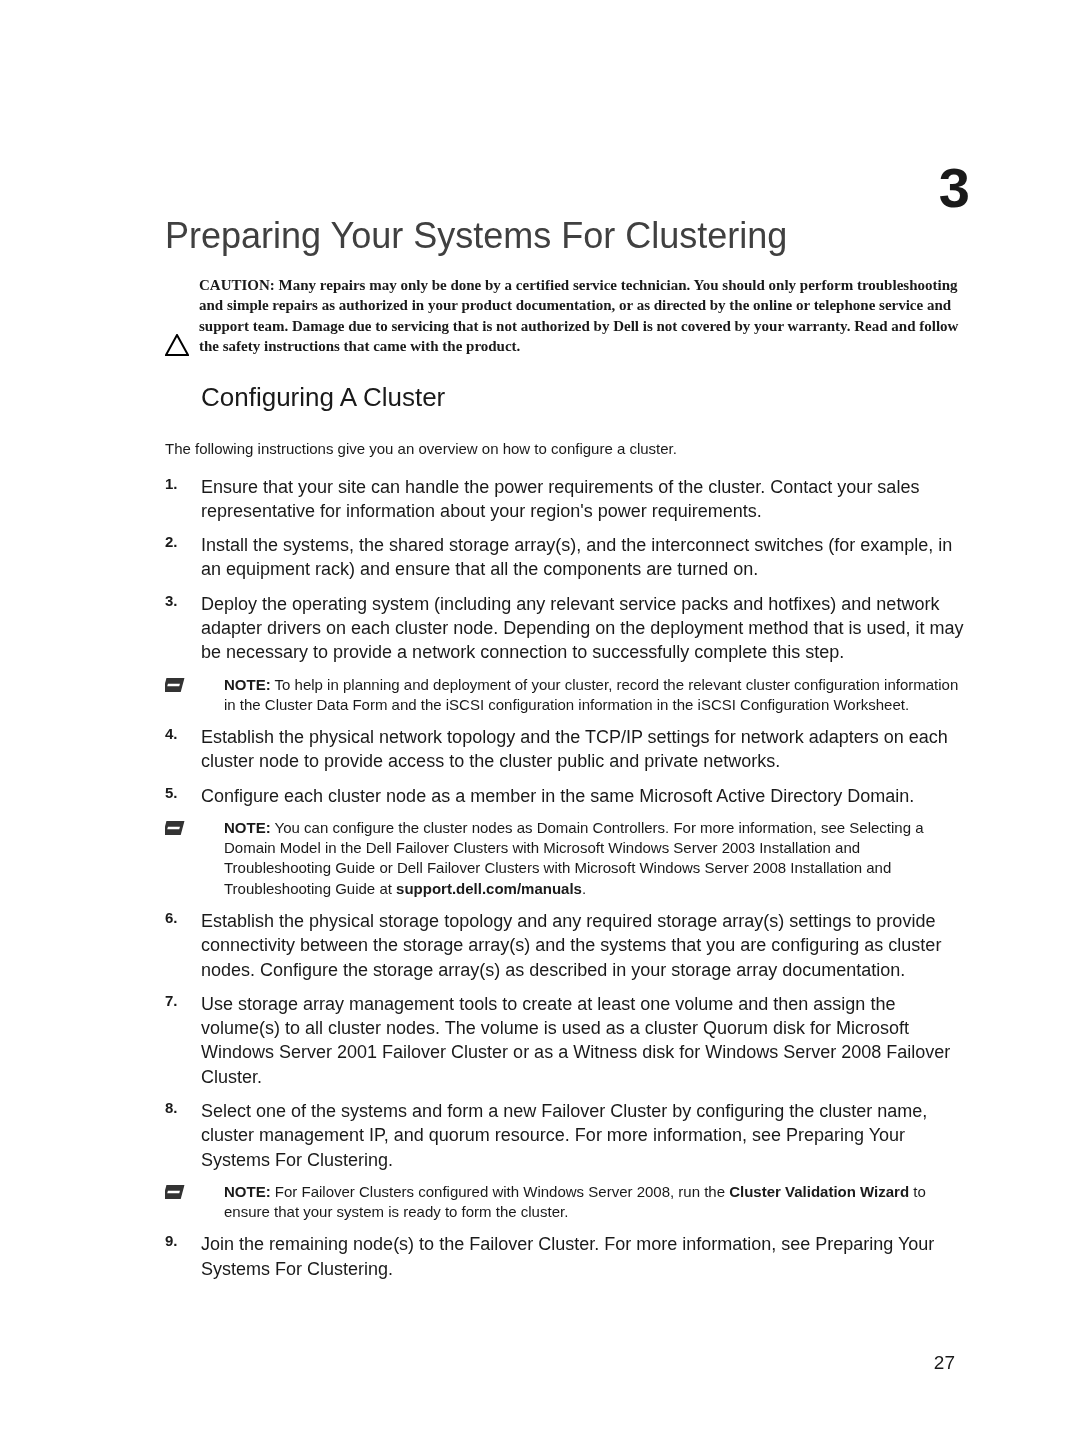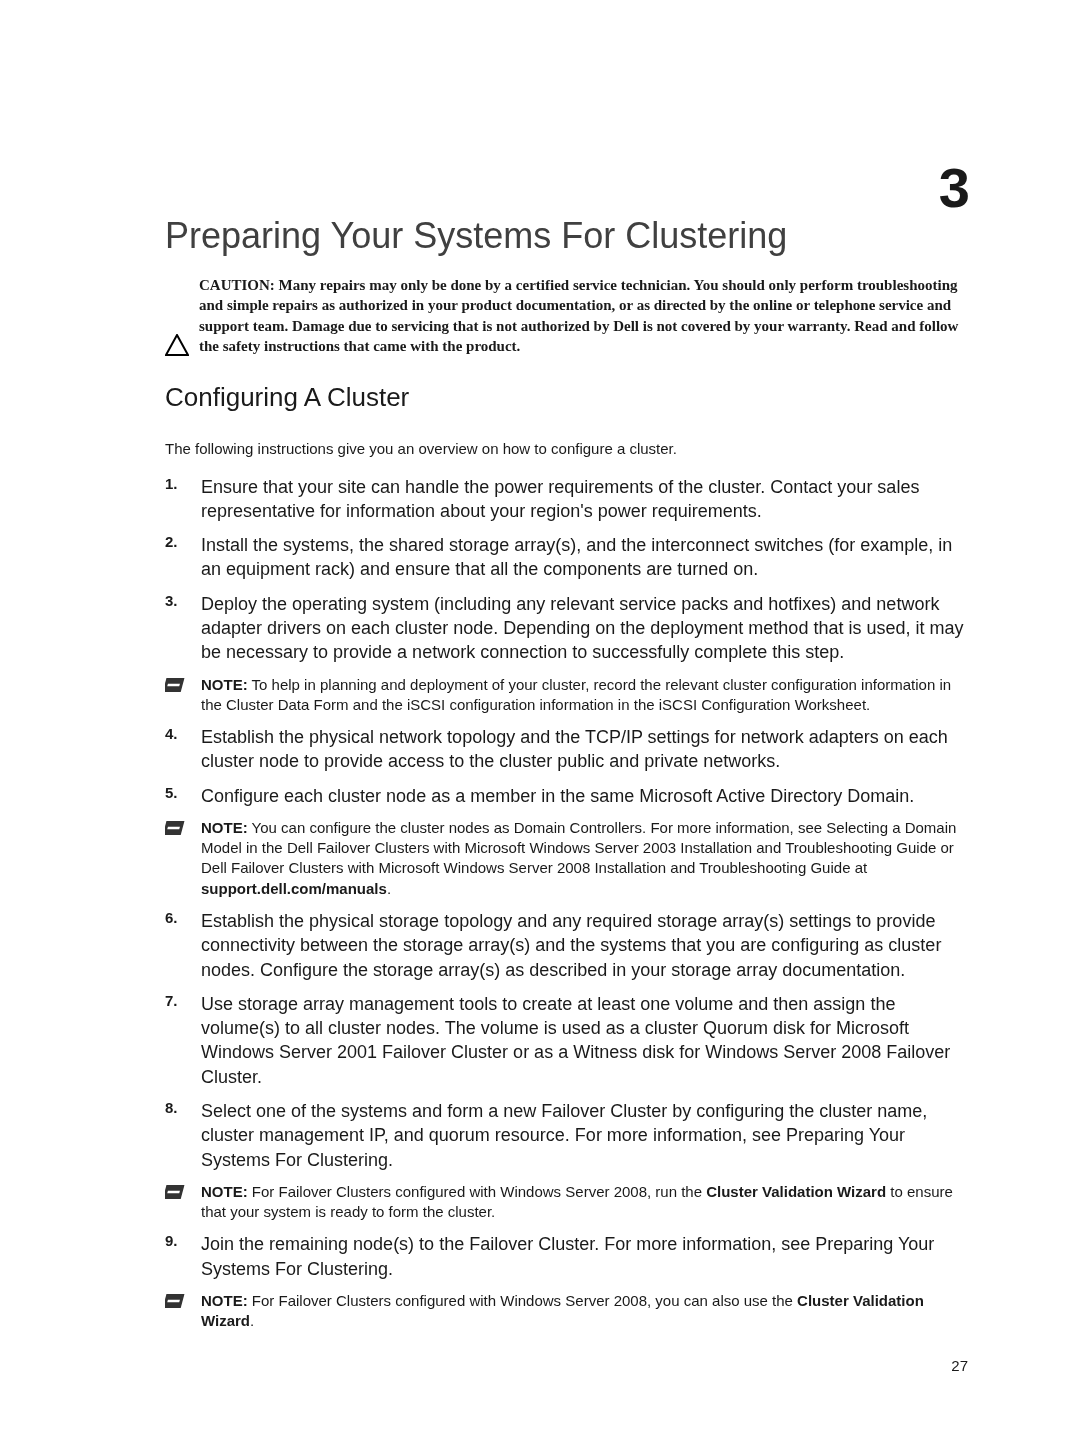--- a/index.html
+++ b/index.html
@@ -47,20 +47,21 @@
       font-size: 15px;
       font-weight: bold;
       line-height: 1.35;
       color: #1a1a1a;
     }
     .section-title {
       font-size: 26px;
       font-weight: normal;
       color: #1a1a1a;
       margin-bottom: 26px;
+      margin-left: 36px;
     }
     .intro-text {
       font-size: 15px;
       color: #1a1a1a;
       margin-bottom: 16px;
       line-height: 1.3;
     }
     .content-list {
       list-style: none;
     }
@@ -79,20 +80,21 @@
     .list-content {
       font-size: 18px;
       color: #1a1a1a;
       line-height: 1.35;
       flex: 1;
     }
     .note-block {
       display: flex;
       align-items: flex-start;
       margin-bottom: 10px;
+      gap: 23px;
     }
     .note-icon {
       flex-shrink: 0;
       width: 22px;
       height: 18px;
       margin-right: 14px;
       margin-top: 1px;
     }
     .note-text {
       font-size: 15px;
@@ -104,22 +106,22 @@
       font-weight: bold;
     }
     .italic {
     }
     .bold {
       font-weight: bold;
     }
     .page-number {
       position: absolute;
       bottom: 60px;
-      right: 112px;
-      font-size: 15px;
+      right: 125px;
+      font-size: 19px;
       color: #1a1a1a;
     }
   </style>
 </head>
 <body>
 
 <div class="chapter-number">3</div>
 
 <h1 class="chapter-title">Preparing Your Systems For Clustering</h1>
 
@@ -212,26 +214,16 @@
     </div>
   </div>
 
   <div class="list-item">
     <span class="list-marker">9.</span>
     <span class="list-content">Join the remaining node(s) to the Failover Cluster. For more information, see Preparing Your Systems For Clustering.</span>
   </div>
 
 
 
-  <div class="note-block">
-    <svg class="note-icon" viewBox="0 0 22 18">
-      <path d="M2 2 L20 2 L20 16 L2 16 Z" fill="#333" transform="skewX(-15)"></path>
-      <path d="M5 9 L17 9" stroke="#fff" stroke-width="2.5" transform="skewX(-15)"></path>
-    </svg>
-    <div class="note-text">
-      <span class="note-label">NOTE:</span>
-      <span>For Failover Clusters configured with Windows Server 2008, you can also use the </span><span class="bold">Cluster Validation Wizard</span><span>.</span>
-    </div>
-  </div>
 
 </div>
 
 <div class="page-number">27</div>
 
 </body></html>

